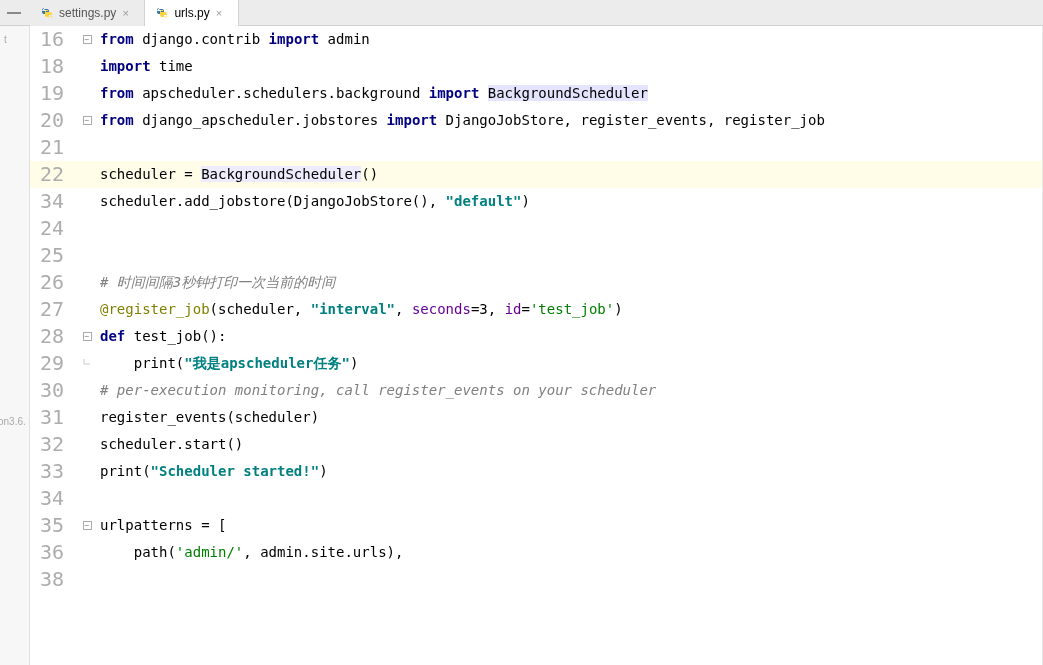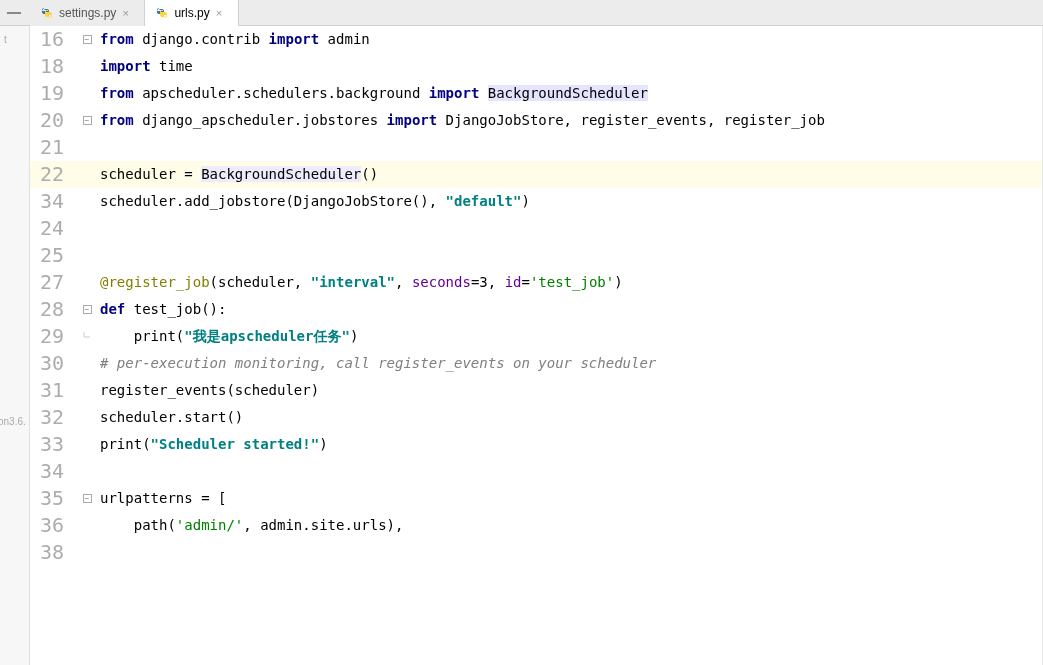--- a/index.html
+++ b/index.html
@@ -231,20 +231,25 @@
           <div class="line-num">24</div>
           <div class="fold-col"></div>
           <div class="code-content"></div>
         </div>
         <div class="line">
           <div class="line-num">25</div>
           <div class="fold-col"></div>
           <div class="code-content"></div>
         </div>
         <div class="line">
+          <div class="line-num">26</div>
+          <div class="fold-col"></div>
+          <div class="code-content"><span class="comment"># 时间间隔3秒钟打印一次当前的时间</span></div>
+        </div>
+        <div class="line">
           <div class="line-num">27</div>
           <div class="fold-col"></div>
           <div class="code-content"><span class="decorator">@register_job</span><span>(scheduler, </span><span class="str">"interval"</span><span>, </span><span class="param">seconds</span><span>=</span><span>3</span><span>, </span><span class="param">id</span><span>=</span><span class="str2">'test_job'</span><span>)</span></div>
         </div>
         <div class="line">
           <div class="line-num">28</div>
           <div class="fold-col">
             <div class="fold-marker">−</div>
           </div>
           <div class="code-content"><span class="kw">def </span><span class="func">test_job</span><span>():</span></div>

